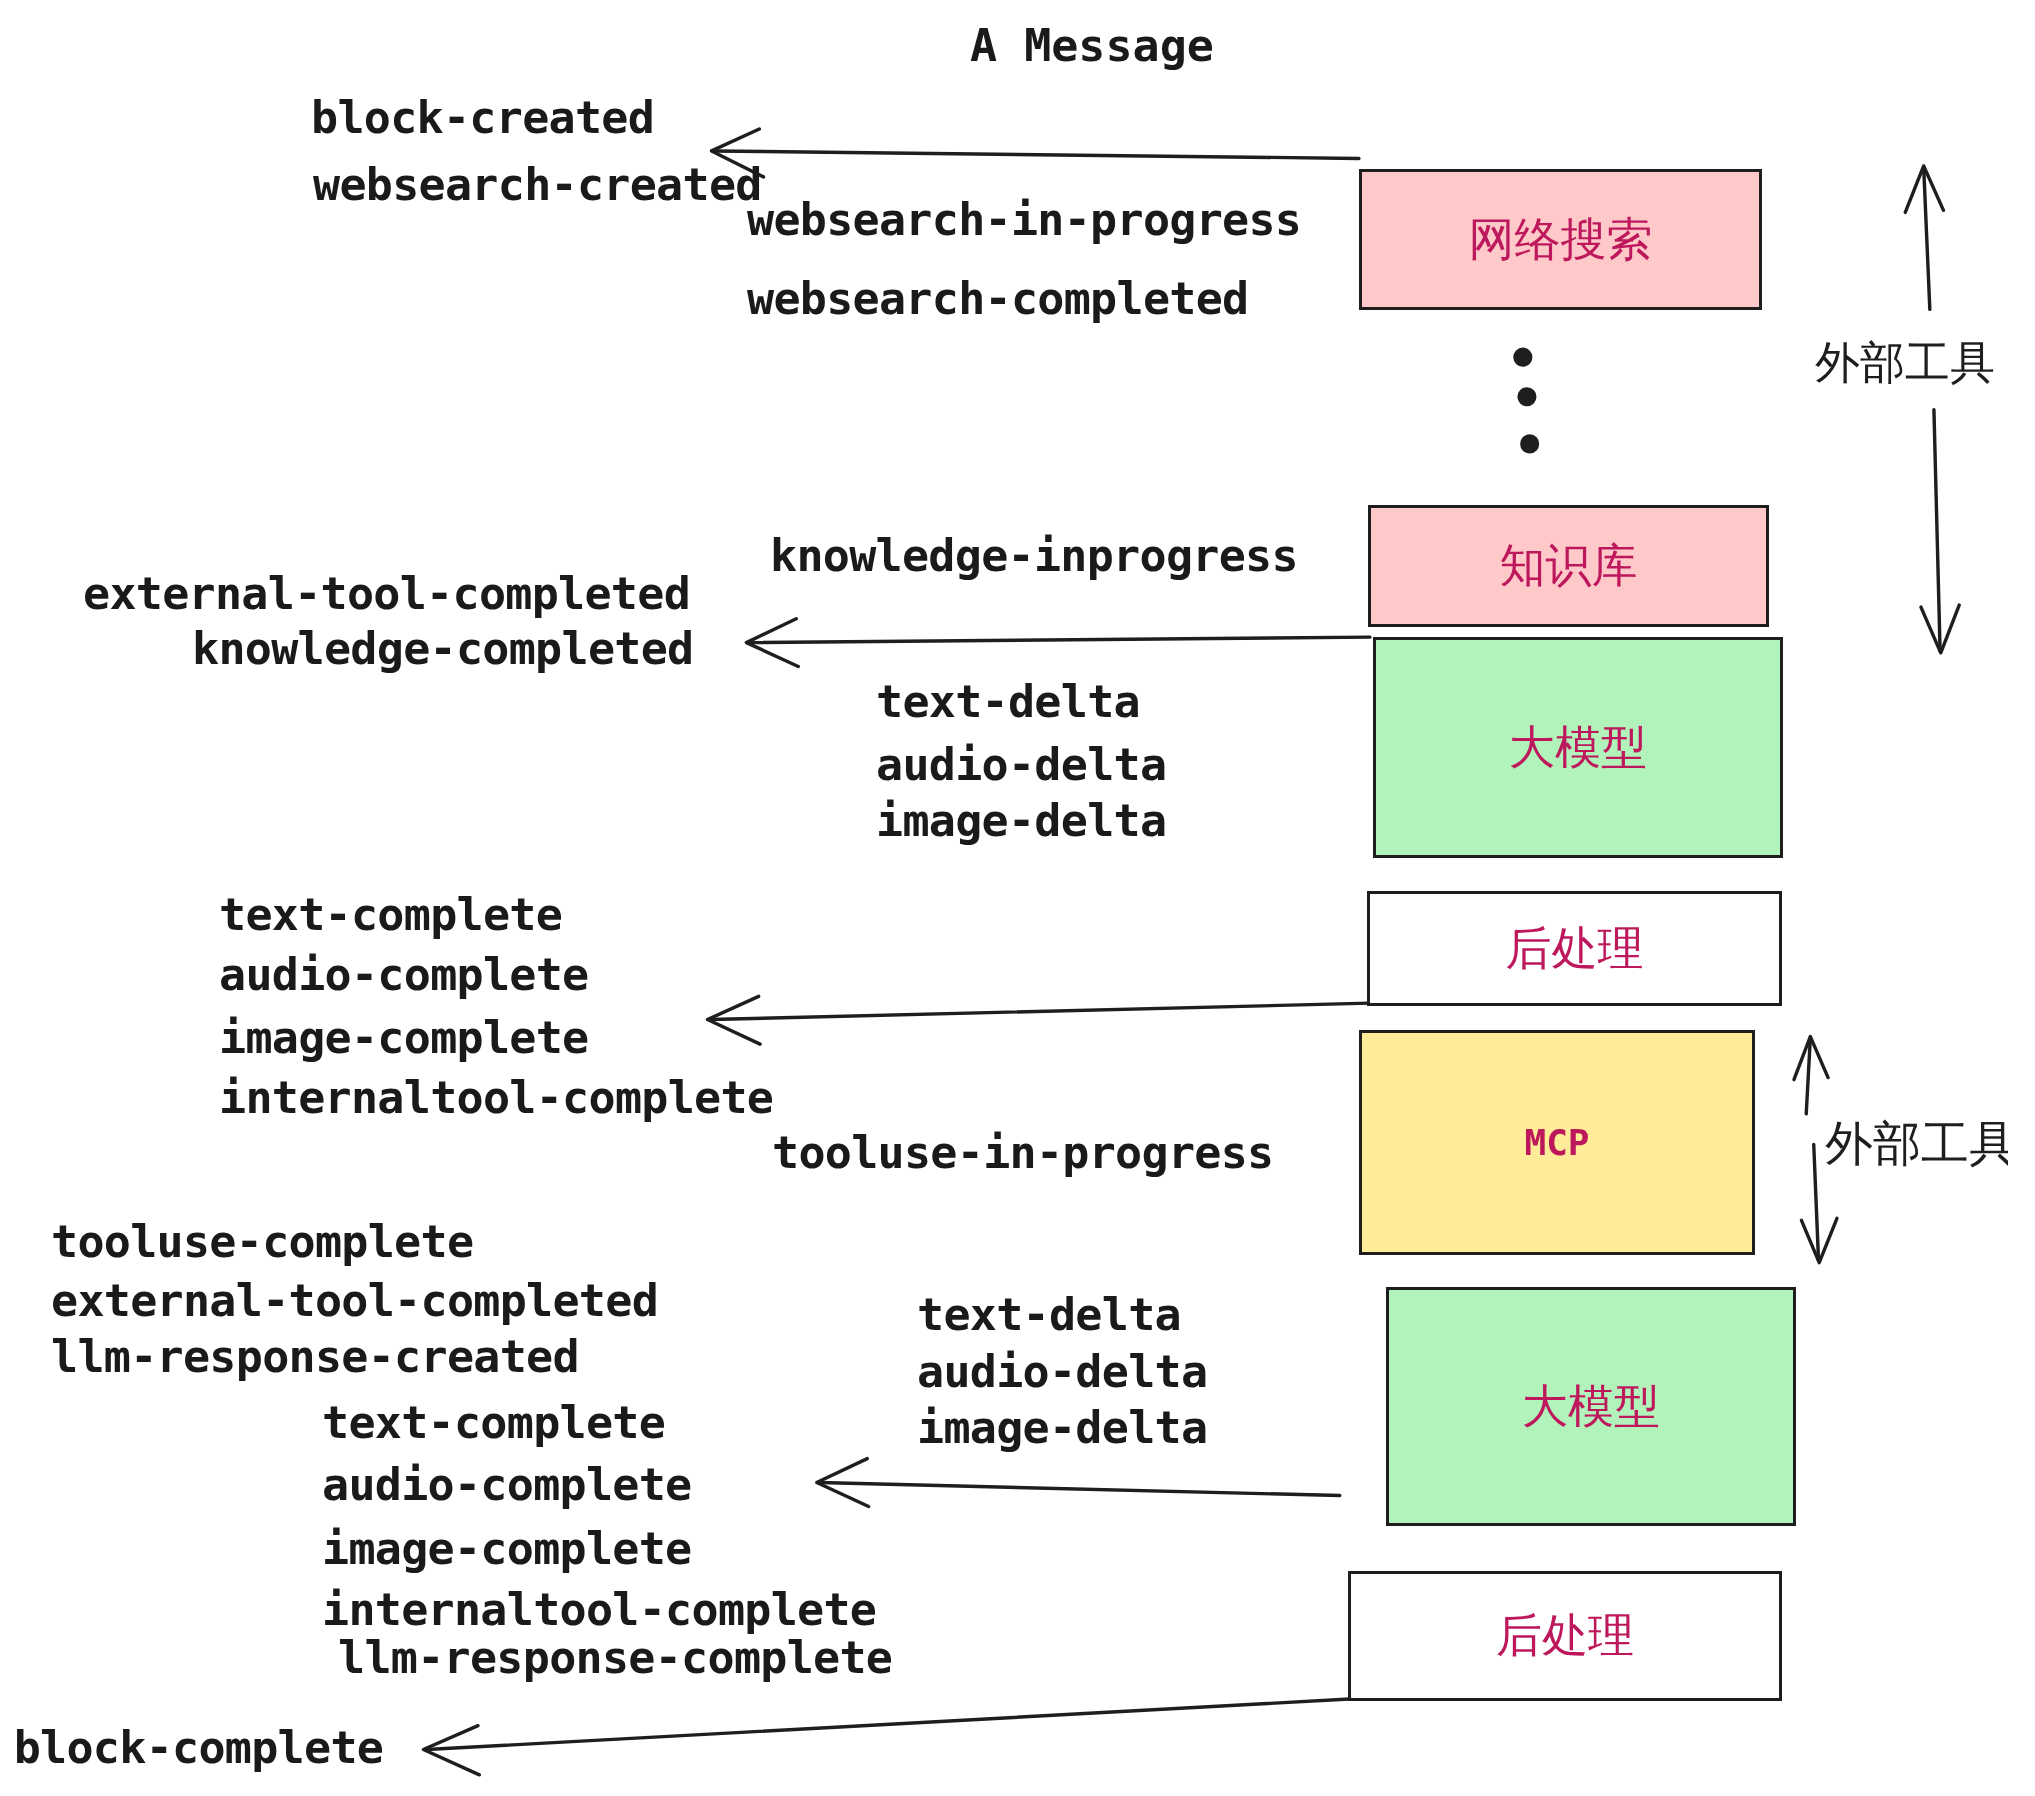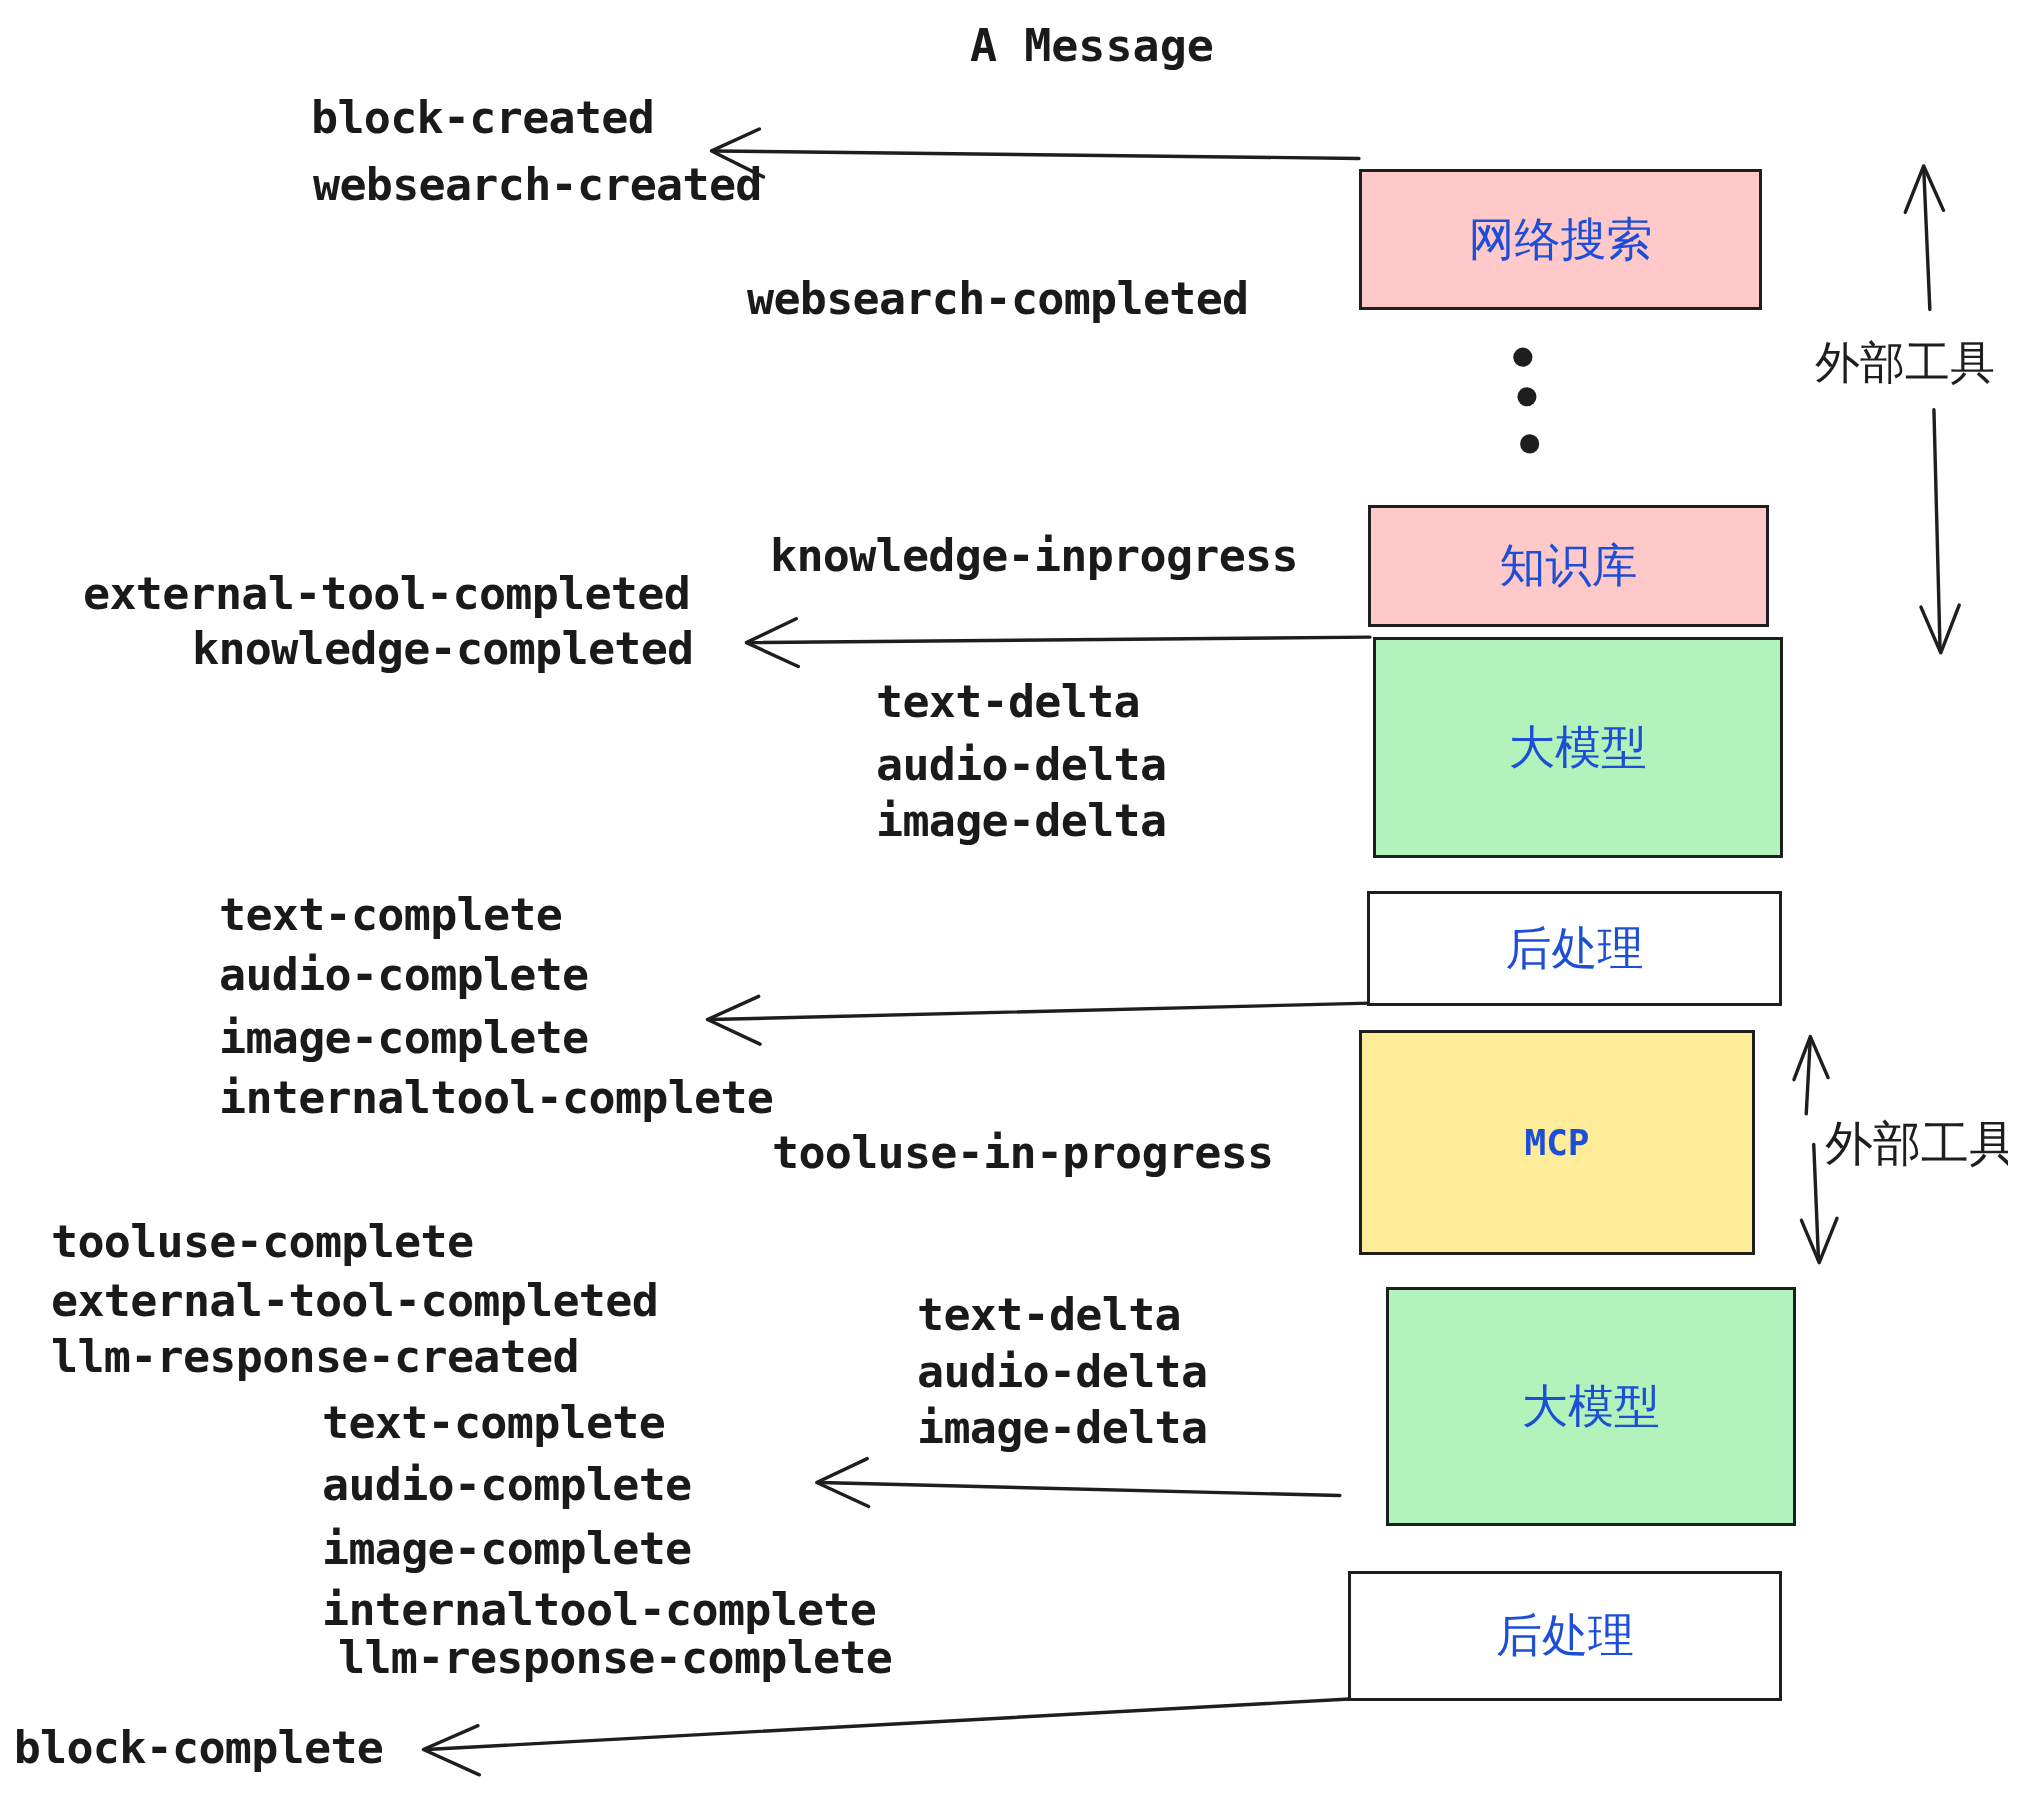--- a/index.html
+++ b/index.html
@@ -17,21 +17,21 @@
   }
   .title {
     position:absolute; white-space:nowrap;
     font-size:45px; font-weight:600; color:#1a1a1a;
   }
   .box {
     position:absolute; box-sizing:border-box;
     border:3.4px solid #1e1e1e;
     display:flex; align-items:center; justify-content:center;
     font-family:"DejaVu Sans","Liberation Sans",sans-serif;
-    font-size:46px; font-weight:500; color:#1d4ed8;
+    font-size:46px; font-weight:500; color:#be185d;
   }
   .box.mono { font-family:"DejaVu Sans Mono","Liberation Mono",monospace; font-weight:700; font-size:36px; }
   .side-label {
     position:absolute; white-space:nowrap;
     font-family:"DejaVu Sans","Liberation Sans",sans-serif;
     font-size:45px; font-weight:500; color:#1e1e1e;
   }
 </style>
 </head>
 <body>
@@ -112,20 +112,21 @@
   </div>
   <div class="box" style="left: 1348px; top: 1571px; width: 434px; height: 130px; background: rgb(255, 255, 255);">
     <span>后处理</span>
   </div>
 
   <div class="side-label" style="left:1815px; top:333px;">外部工具</div>
   <div class="side-label" style="left:1825px; top:1112px; font-size:48px;">外部工具</div>
 
   <div class="ev" style="left:311px;  top:117px;">block-created</div>
   <div class="ev" style="left:313px;  top:184px;">websearch-created</div>
+  <div class="ev" style="left:747px; top:219px;">websearch-in-progress</div>
   <div class="ev" style="left:747px; top:298px;">websearch-completed</div>
   <div class="ev" style="left:770px; top:555px;">knowledge-inprogress</div>
   <div class="ev" style="left:83px;  top:593px;">external-tool-completed</div>
   <div class="ev" style="left:192px;  top:648px;">knowledge-completed</div>
   <div class="ev" style="left:876px; top:701px;">text-delta</div>
   <div class="ev" style="left:876px; top:764px;">audio-delta</div>
   <div class="ev" style="left:876px; top:820px;">image-delta</div>
   <div class="ev" style="left:219px;  top:914px;">text-complete</div>
   <div class="ev" style="left:219px;  top:974px;">audio-complete</div>
   <div class="ev" style="left:219px;  top:1037px;">image-complete</div>

